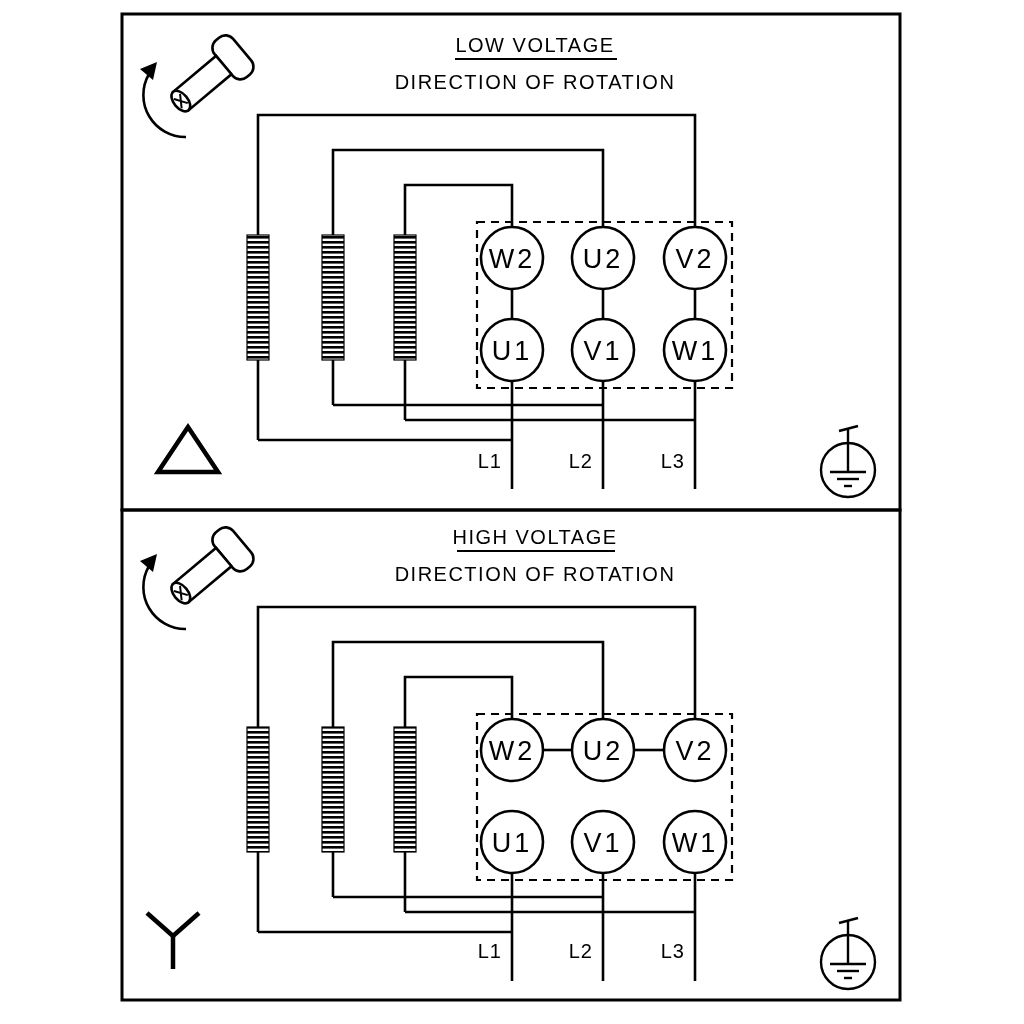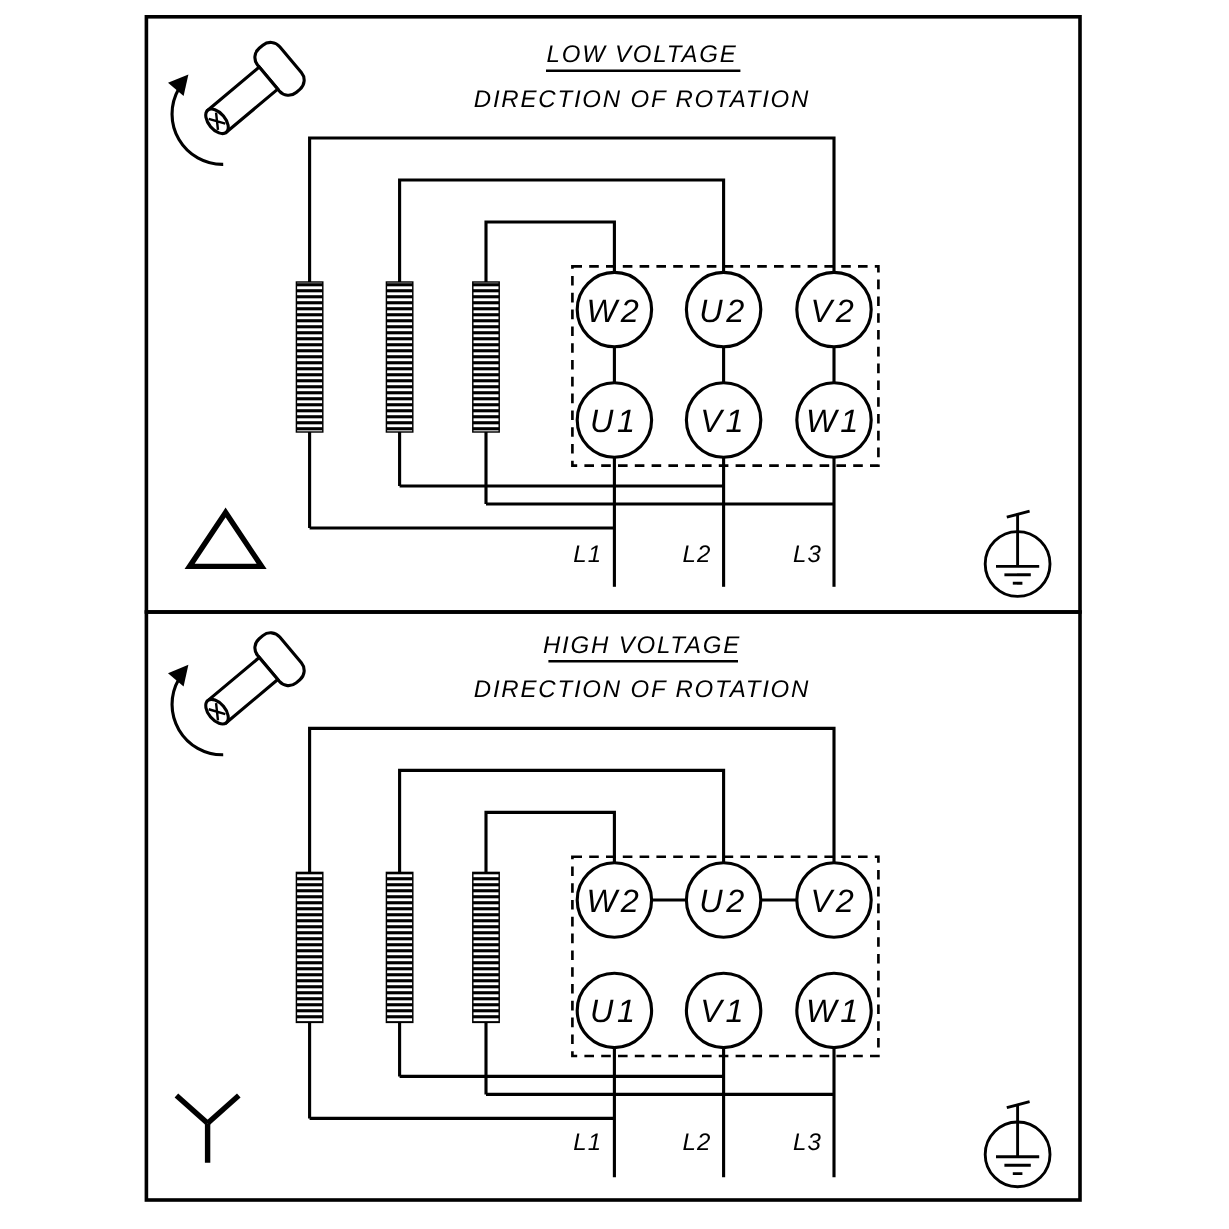--- a/index.html
+++ b/index.html
@@ -1,21 +1,20 @@
 <!DOCTYPE html>
 <html><head>
 <meta charset="utf-8">
 <style>
   html, body { margin: 0; padding: 0; background: #ffffff; }
   .canvas {
     width: 1024px; height: 1024px;
     position: relative;
     background: #ffffff;
     font-family: "Liberation Sans", sans-serif;
-    font-style: italic;
   }
   svg { display: block; }
   svg text {
     font-family: "Liberation Sans", sans-serif;
     fill: #000000;
   }
   .t-title    { font-size: 20px; letter-spacing: 1.5px; text-anchor: middle; }
   .t-terminal { font-size: 27px; letter-spacing: 3px;  text-anchor: middle; }
   .t-line     { font-size: 20px; letter-spacing: 1px;  text-anchor: end; }
   .wire   { fill: none; stroke: #000; stroke-width: 2.6; }

